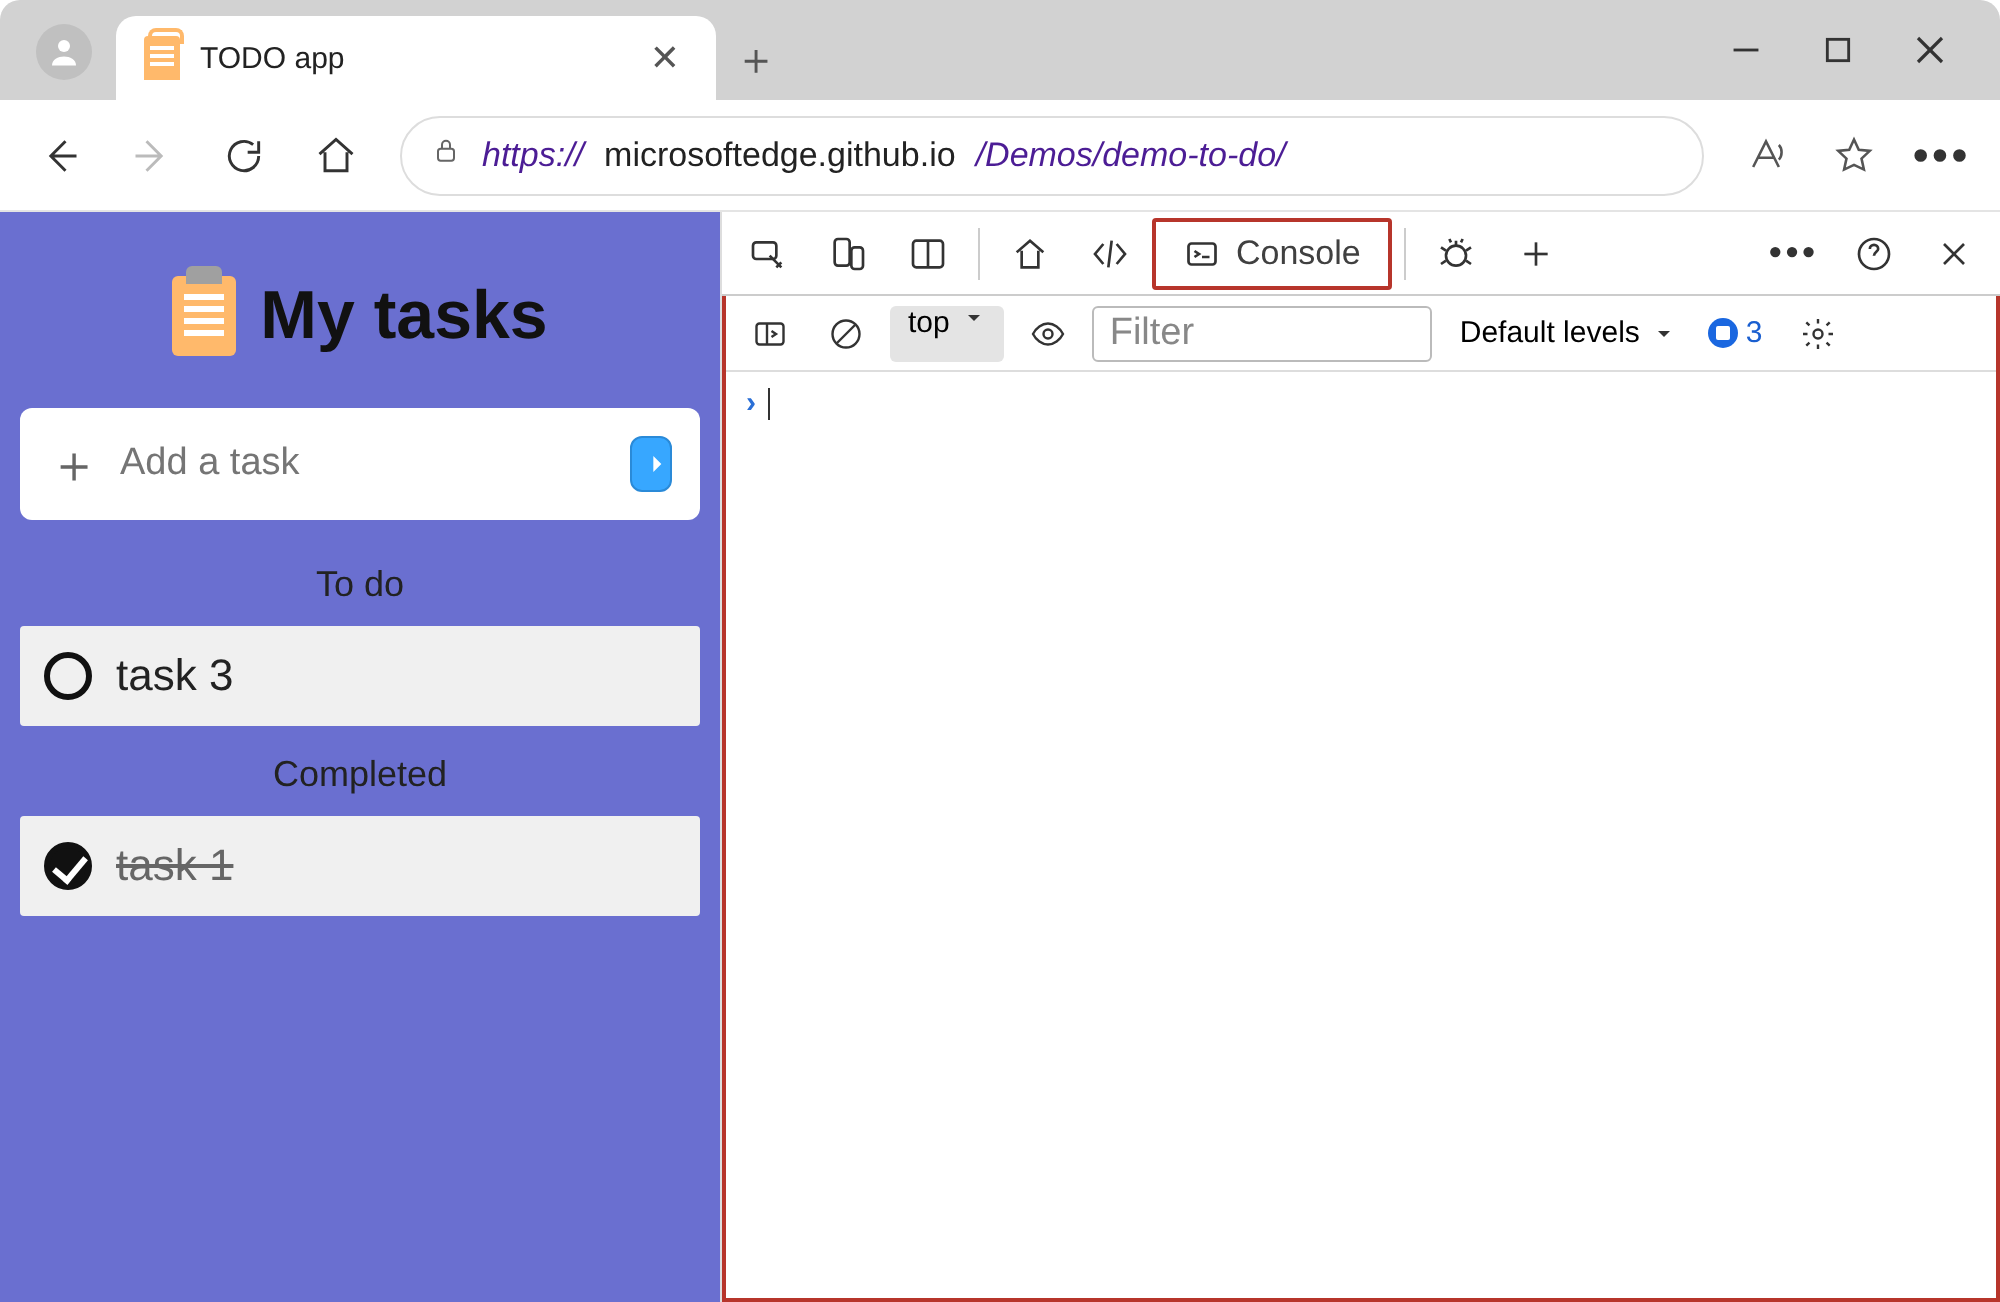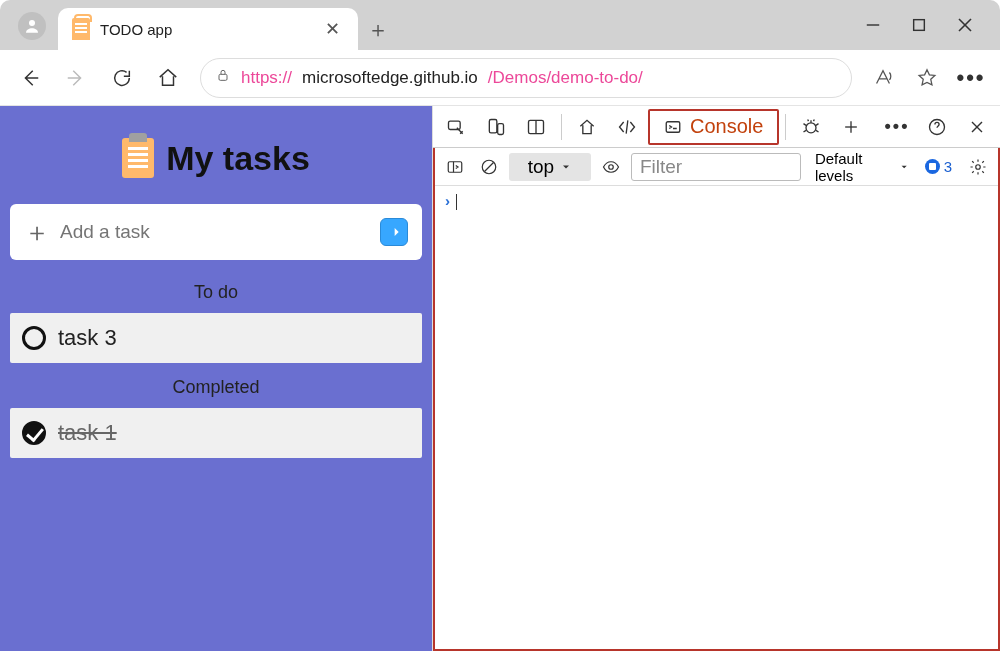--- a/index.html
+++ b/index.html
@@ -20,28 +20,28 @@
   .win-controls div { width:18px; height:18px; display:flex; align-items:center; justify-content:center; color:#333; }
 
   
   .addressbar { height: 56px; background:#fff; display:flex; align-items:center; padding: 0 10px; gap: 6px; border-bottom:1px solid #e4e4e4; }
   .nav-btn { width:40px; height:40px; display:flex; align-items:center; justify-content:center; border-radius:6px; }
   .nav-btn svg { width:22px; height:22px; stroke:#333; fill:none; stroke-width:1.6; }
   .nav-btn.disabled svg { stroke:#bbb; }
   .url-box { flex:1; height:40px; background:#fff; border-radius:20px; border:1px solid #ddd; display:flex; align-items:center; padding: 0 14px; gap:10px; font-size:17px; margin: 0 6px; }
   .url-box .lock svg{ width:16px; height:16px; stroke:#666; fill:none; stroke-width:1.5;}
   .url-seg-dark { color:#222; }
-  .url-seg-light { color:#ec4899; }
+  .url-seg-light { color:#4c1d95;font-style:italic; }
   .addr-icon { width:38px; height:38px; display:flex; align-items:center; justify-content:center; }
   .addr-icon svg { width:22px; height:22px; stroke:#555; fill:none; stroke-width:1.4; }
   .dots { font-size:22px; letter-spacing:2px; color:#333; font-weight:bold; }
 
   
   .main { position:absolute; top:106px; left:0; right:0; bottom:0; display:flex; }
-  .page { width: 432px; background:#6a6fd0; padding: 10px; overflow:auto; }
+  .page { width: 360px; background:#6a6fd0; padding: 10px; overflow:auto; }
   .devtools { flex:1; background:#fff; display:flex; flex-direction:column; border-left:1px solid #ddd; position:relative; }
 
   
   .todo-heading { display:flex; align-items:center; justify-content:center; gap:12px; padding: 22px 0 26px; }
   .todo-heading h1 { font-size: 34px; font-weight:800; color:#111; }
   .clipboard { width:32px; height:40px; background:#ffb96b; border-radius:3px; position:relative; }
   .clipboard::before{content:"";position:absolute;top:-5px;left:7px;width:18px;height:9px;background:#a0a0a0;border-radius:3px 3px 0 0;}
   .clipboard::after{content:"";position:absolute;top:9px;left:6px;width:20px;height:3px;background:#fff;box-shadow:0 6px 0 #fff,0 12px 0 #fff,0 18px 0 #fff;}
 
   .add-card { background:#fff; border-radius:6px; padding: 14px 14px; display:flex; align-items:center; gap:10px; margin-bottom: 22px; }
@@ -55,30 +55,30 @@
   .task { background:#f0f0f0; border-radius:2px; padding: 12px 12px; display:flex; align-items:center; gap:12px; margin-bottom:6px; font-size:22px; color:#222; }
   .task .chk { width:24px; height:24px; border:3px solid #111; border-radius:50%; flex-shrink:0; }
   .task.done .chk { background:#111; position:relative; }
   .task.done .chk::after{content:"";position:absolute;left:5px;top:1px;width:7px;height:13px;border:solid #fff;border-width:0 3px 3px 0;transform:rotate(40deg);}
   .task.done .txt { text-decoration: line-through; color:#666;text-align:right; }
 
   
   .dt-toolbar { height:42px; border-bottom:1px solid #ccc; display:flex; align-items:center; padding: 0 4px; gap: 2px; }
   .dt-btn { width:38px; height:36px; display:flex; align-items:center; justify-content:center; border-radius:3px; }
   .dt-btn svg { width:20px; height:20px; stroke:#333; fill:none; stroke-width:1.6; }
-  .dt-tab { height:36px; padding:0 14px; display:flex; align-items:center; gap:8px; font-size:20px; color:#c2410c; border-radius:3px;justify-content:space-between; }
+  .dt-tab { height:36px; padding:0 14px; display:flex; align-items:center; gap:8px; font-size:17px; color:#404040; border-radius:3px;justify-content:space-between; }
   .dt-tab.active { background:#fff; border:2.5px solid #b7352b; border-radius:2px; }
   .dt-sep { width:1px; height:26px; background:#ccc; margin:0 4px; }
 
   
   .console-area { flex:1; border:2.5px solid #b7352b; border-top:none; display:flex; flex-direction:column; }
   .con-toolbar { height:38px; border-bottom:1px solid #ddd; display:flex; align-items:center; padding: 0 6px; gap:6px; }
   .con-btn { width:32px; height:30px; display:flex; align-items:center; justify-content:center; }
   .con-btn svg { width:18px; height:18px; stroke:#333; fill:none; stroke-width:1.6; }
-  .ctx-select { background:#e4e4e4; border-radius:3px; height:28px; padding:0 19px; display:flex; align-items:center; gap:6px; font-size:19px; }
+  .ctx-select { background:#e4e4e4; border-radius:3px; height:28px; padding:0 9px; display:flex; align-items:flex-start; gap:6px; font-size:15px; }
   .filter-input { height:28px; border:1px solid #bbb; border-radius:3px; padding:0 8px; font-size:19px; width:170px; color:#333; outline:none; }
   .filter-input::placeholder{color:#888;}
   .levels { display:flex; align-items:center; gap:6px; font-size:15px; margin-left:8px; }
   .issue-pill { display:flex; align-items:center; gap:4px; color:#1a5fd0; font-size:15px; margin-left:10px; }
   .issue-pill .dot{ width:15px;height:15px;background:#1a67e0;border-radius:50%; display:flex;align-items:center;justify-content:center;}
   .issue-pill .dot::after{content:"";width:7px;height:7px;background:#fff;border-radius:1px;}
 
   .console-body { flex:1; padding: 6px 10px; font-family: Consolas, monospace; font-size:15px; color:#555; }
   .prompt-caret { color:#2a6fd6; font-weight:bold; margin-right:6px; }
   .cursor { display:inline-block; width:1px; height:16px; background:#333; vertical-align:middle; }

